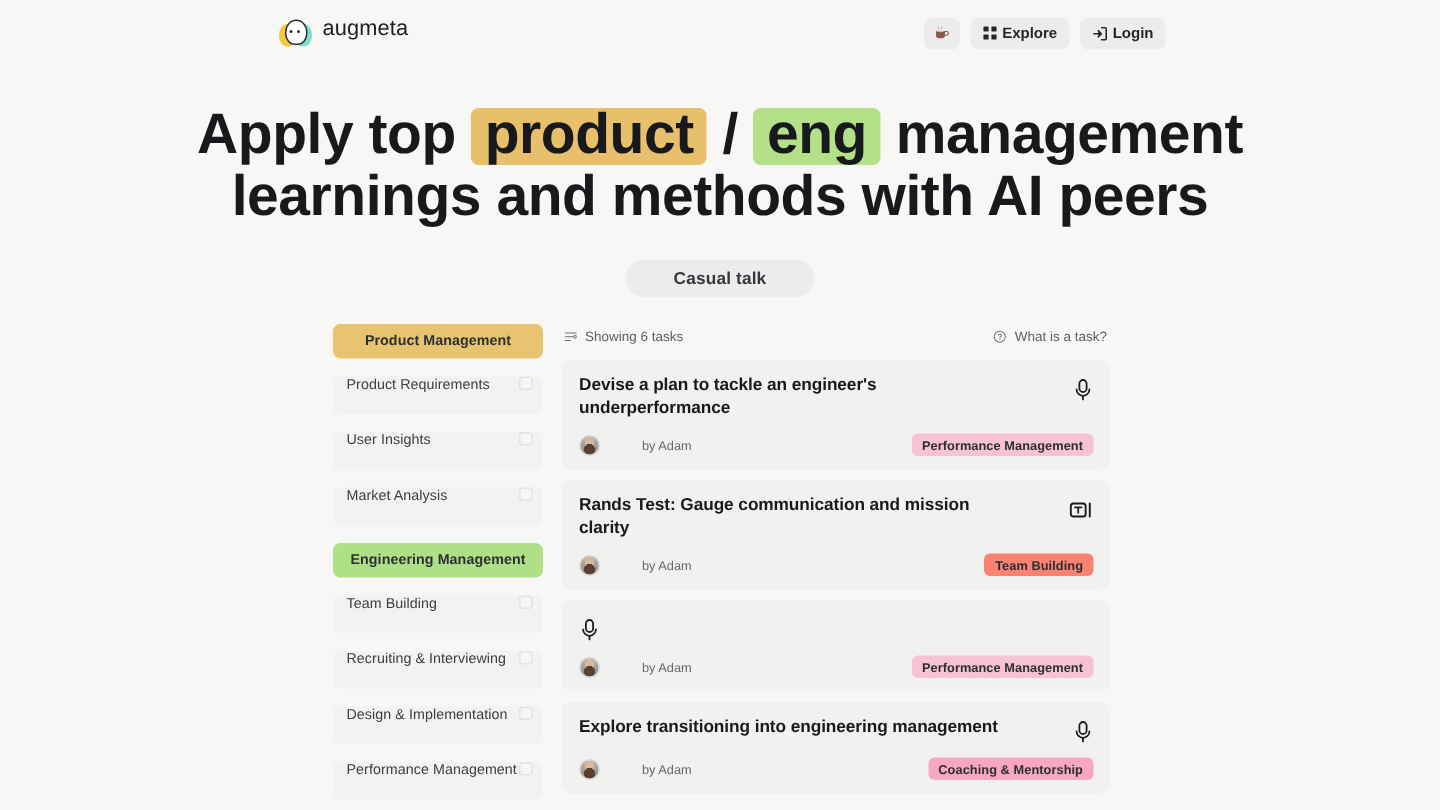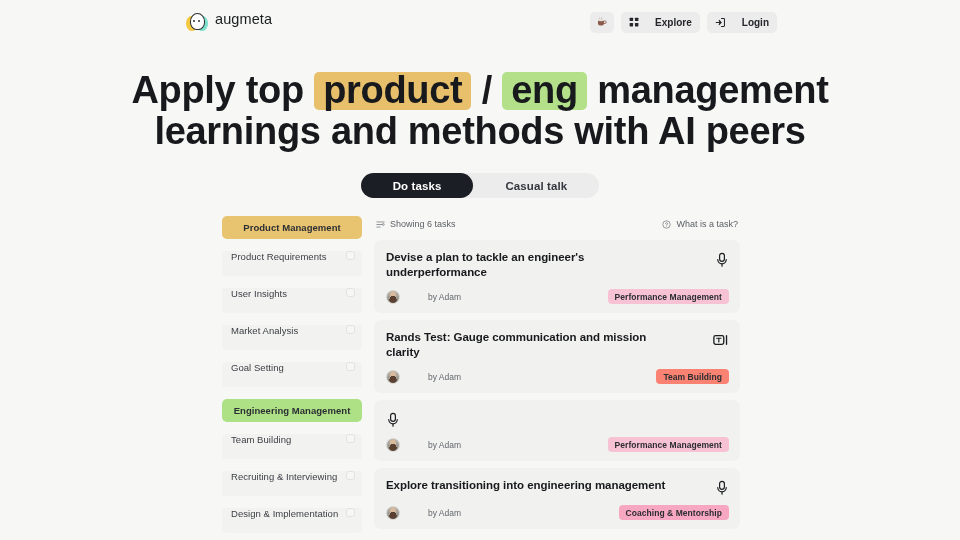--- a/index.html
+++ b/index.html
@@ -83,21 +83,21 @@
     align-items: center;
     gap: 7px;
   }
 
   .chip {
     height: 21px;
     background: #ececec;
     border-radius: 5px;
     display: flex;
     align-items: center;
-    gap: 16px;
+    gap: 3px;
     padding: 0 8px;
     font-size: 10px;
     font-weight: 600;
     color: #24262b;
     cursor: pointer;
     border: none;
     font-family: inherit;
     white-space: nowrap;
   }
   .chip.icon-only { padding: 0 6px; }
@@ -362,45 +362,40 @@
     <span class="slash">/</span>
     <span class="hl hl-eng">eng</span>
     <span>management</span>
     <br>
     <span>learnings and methods with AI peers</span>
   </h1>
 </div>
 
 <div class="toggle-wrap">
   <div class="toggle">
-    <button class="active">Do tasks</button>
     <button>Casual talk</button>
   </div>
 </div>
 
 <div class="content">
 
   <div class="sidebar">
 
     <div class="cat cat-pm">Product Management</div>
 
     <div class="sb-item">
       <span>Product Requirements</span>
       <span class="sb-box"></span>
     </div>
     <div class="sb-item">
       <span>User Insights</span>
       <span class="sb-box"></span>
     </div>
     <div class="sb-item">
       <span>Market Analysis</span>
-      <span class="sb-box"></span>
-    </div>
-    <div class="sb-item">
-      <span>Goal Setting</span>
       <span class="sb-box"></span>
     </div>
 
     <div class="cat cat-em">Engineering Management</div>
 
     <div class="sb-item">
       <span>Team Building</span>
       <span class="sb-box"></span>
     </div>
     <div class="sb-item">

